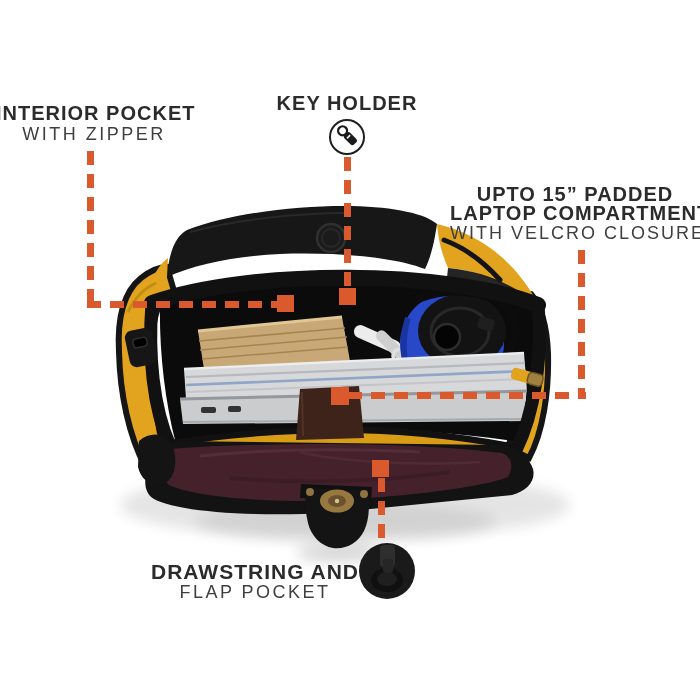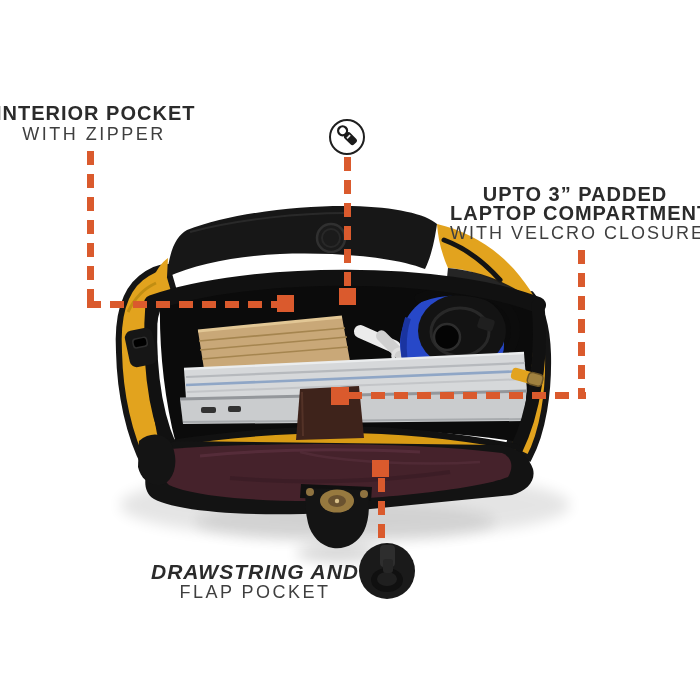--- a/index.html
+++ b/index.html
@@ -19,21 +19,21 @@
   .callout .l {
     display:block; font-weight:400; font-size:18px; line-height:21px;
     letter-spacing:2.5px; color:var(--ink_light,#3f3f3f); white-space:nowrap;
   }
   #co-interior   { left:-4px;  top:103px; width:196px; }
   #co-key        { left:260px; top:93px;  width:174px; }
   #co-laptop     { left:450px; top:185px; width:250px; }
   #co-laptop .b  { font-size:20px; line-height:19px; }
   #co-laptop .l  { font-size:18px; line-height:20px; letter-spacing:2px; }
   #co-drawstring { left:145px; top:561px; width:220px; }
-  #co-drawstring .b { font-size:21px;font-style:italic; }
+  #co-drawstring .b { font-size:21px; }
 
   
   .dv { position:absolute; z-index:4; width:7px;
         background:repeating-linear-gradient(180deg, var(--accent,#DA5A2D) 0 14px, transparent 14px 23px); }
   .dh { position:absolute; z-index:4; height:7px;
         background:repeating-linear-gradient(90deg, var(--accent,#DA5A2D) 0 14px, transparent 14px 23px); }
   .sq { position:absolute; z-index:4; width:17px; height:17px; background:var(--accent,#DA5A2D); }
 
   #ln-interior-v { left:87px;  top:151px; height:158px; }
   #ln-interior-h { left:87px;  top:301px; width:192px; }
@@ -198,33 +198,36 @@
   <div class="sq" id="sq-laptop"></div>
 
   <div class="sq" id="sq-draw"></div>
   <div class="dv" id="ln-draw-v"></div>
 
   <div class="callout" id="co-interior">
     <span class="b">INTERIOR POCKET</span>
     <span class="l">WITH ZIPPER</span>
   </div>
 
+  <div class="callout" id="co-key">
+    <span class="b">KEY HOLDER</span>
+  </div>
 
   <div class="key-badge">
     <svg width="32" height="32" viewBox="0 0 36 36" aria-hidden="true">
       <g transform="rotate(-45 18 16)">
         <circle cx="18" cy="9" r="5" fill="none" stroke="#1a1a1a" stroke-width="2.6"></circle>
         <rect x="13.5" y="14" width="9" height="15" rx="3" fill="#1a1a1a"></rect>
         <rect x="15.5" y="17.5" width="5" height="2" fill="#ffffff" opacity="0.9"></rect>
       </g>
     </svg>
   </div>
 
   <div class="callout" id="co-laptop">
-    <span class="b">UPTO 3” PADDED</span>
+    <span class="b">UPTO 15” PADDED</span>
     <span class="b">LAPTOP COMPARTMENT</span>
     <span class="l">WITH VELCRO CLOSURE</span>
   </div>
 
   <div class="detail-circle">
     <svg width="56" height="56" viewBox="0 0 56 56" aria-hidden="true">
       <rect x="21" y="2" width="15" height="22" rx="4" fill="#2e2e2e"></rect>
       <ellipse cx="28" cy="37" rx="16" ry="12" fill="#101010"></ellipse>
       <ellipse cx="28" cy="36" rx="10" ry="7" fill="#1f1f1f"></ellipse>
       <rect x="24" y="16" width="10" height="14" rx="3" fill="#262626"></rect>

